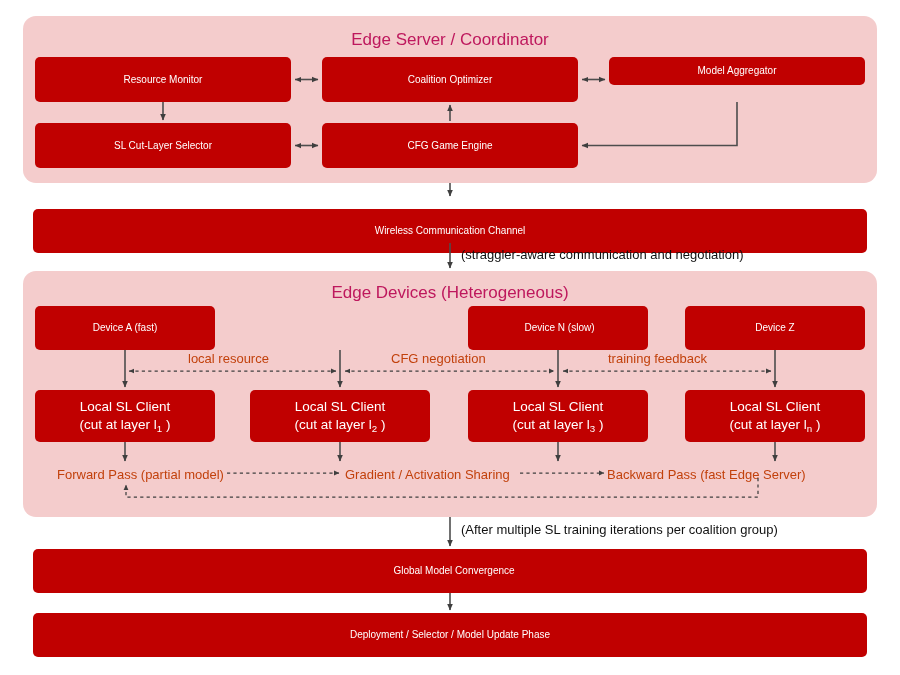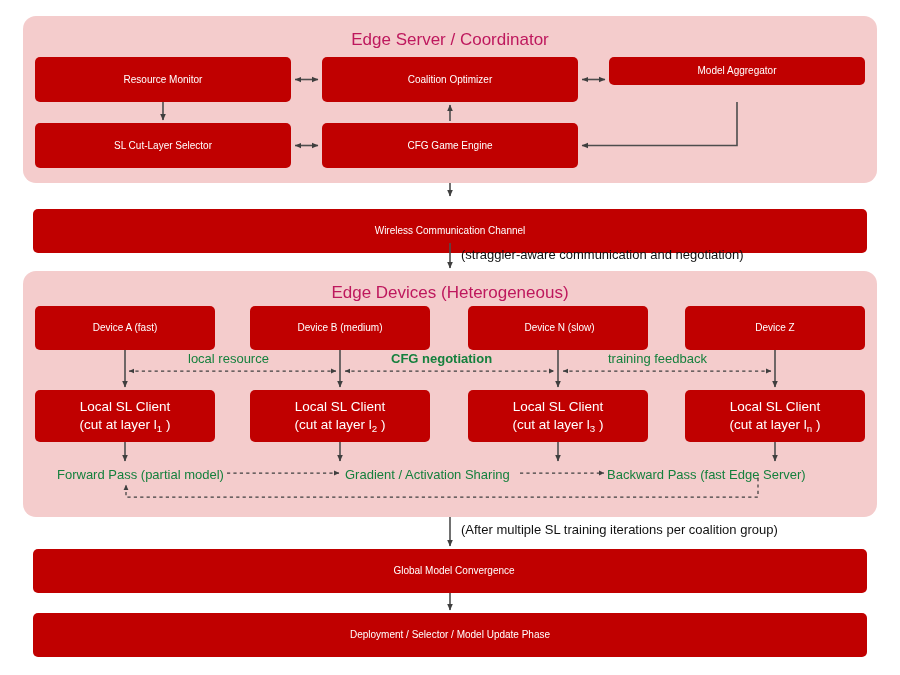--- a/index.html
+++ b/index.html
@@ -54,21 +54,21 @@
   .rbox .ln { display: block; }
   sub {
     font-size: 0.72em;
     vertical-align: -0.28em;
     line-height: 0;
   }
   
   .tlabel {
     position: absolute;
     font-size: 13px;
-    color: #15803d;
+    color: #c2410c;
     white-space: nowrap;
   }
   .note {
     position: absolute;
     font-size: 13px;
     color: #111111;
     white-space: nowrap;
   }
   
   #wires {
@@ -99,26 +99,25 @@
   <div class="rbox" style="left:322px; top:123px; width:256px; height:45px;">CFG Game Engine</div>
 
   <div class="rbox" style="left:33px; top:209px; width:834px; height:44px;">Wireless Communication Channel</div>
 
   <div class="note" style="left:461px; top:247px;">(straggler-aware communication and negotiation)</div>
 
   <div class="panel" style="left:23px; top:271px; width:854px; height:246px;"></div>
   <div class="panel-title" style="left:23px; top:283px; width:854px;">Edge Devices (Heterogeneous)</div>
 
   <div class="rbox" style="left:35px; top:306px; width:180px; height:44px;">Device A (fast)</div>
-  <div class="rbox" style="left:250px; top:306px; width:180px; height:44px;">Device B (medium)</div>
   <div class="rbox" style="left:468px; top:306px; width:180px; height:44px;padding-left:7px;">Device N (slow)</div>
   <div class="rbox" style="left:685px; top:306px; width:180px; height:44px;">Device Z</div>
 
   <div class="tlabel" style="left:188px; top:351px;">local resource</div>
-  <div class="tlabel" style="left:391px; top:351px;font-weight:bold;">CFG negotiation</div>
+  <div class="tlabel" style="left:391px; top:351px;">CFG negotiation</div>
   <div class="tlabel" style="left:608px; top:351px;">training feedback</div>
 
   <div class="rbox two-line" style="left:35px; top:390px; width:180px; height:52px;">
     <span class="ln">Local SL Client</span>
     <span class="ln"><span>(cut at layer l</span><sub>1</sub><span> )</span></span>
   </div>
 
   <div class="rbox two-line" style="left:250px; top:390px; width:180px; height:52px;">
     <span class="ln">Local SL Client</span>
     <span class="ln"><span>(cut at layer l</span><sub>2</sub><span> )</span></span>

